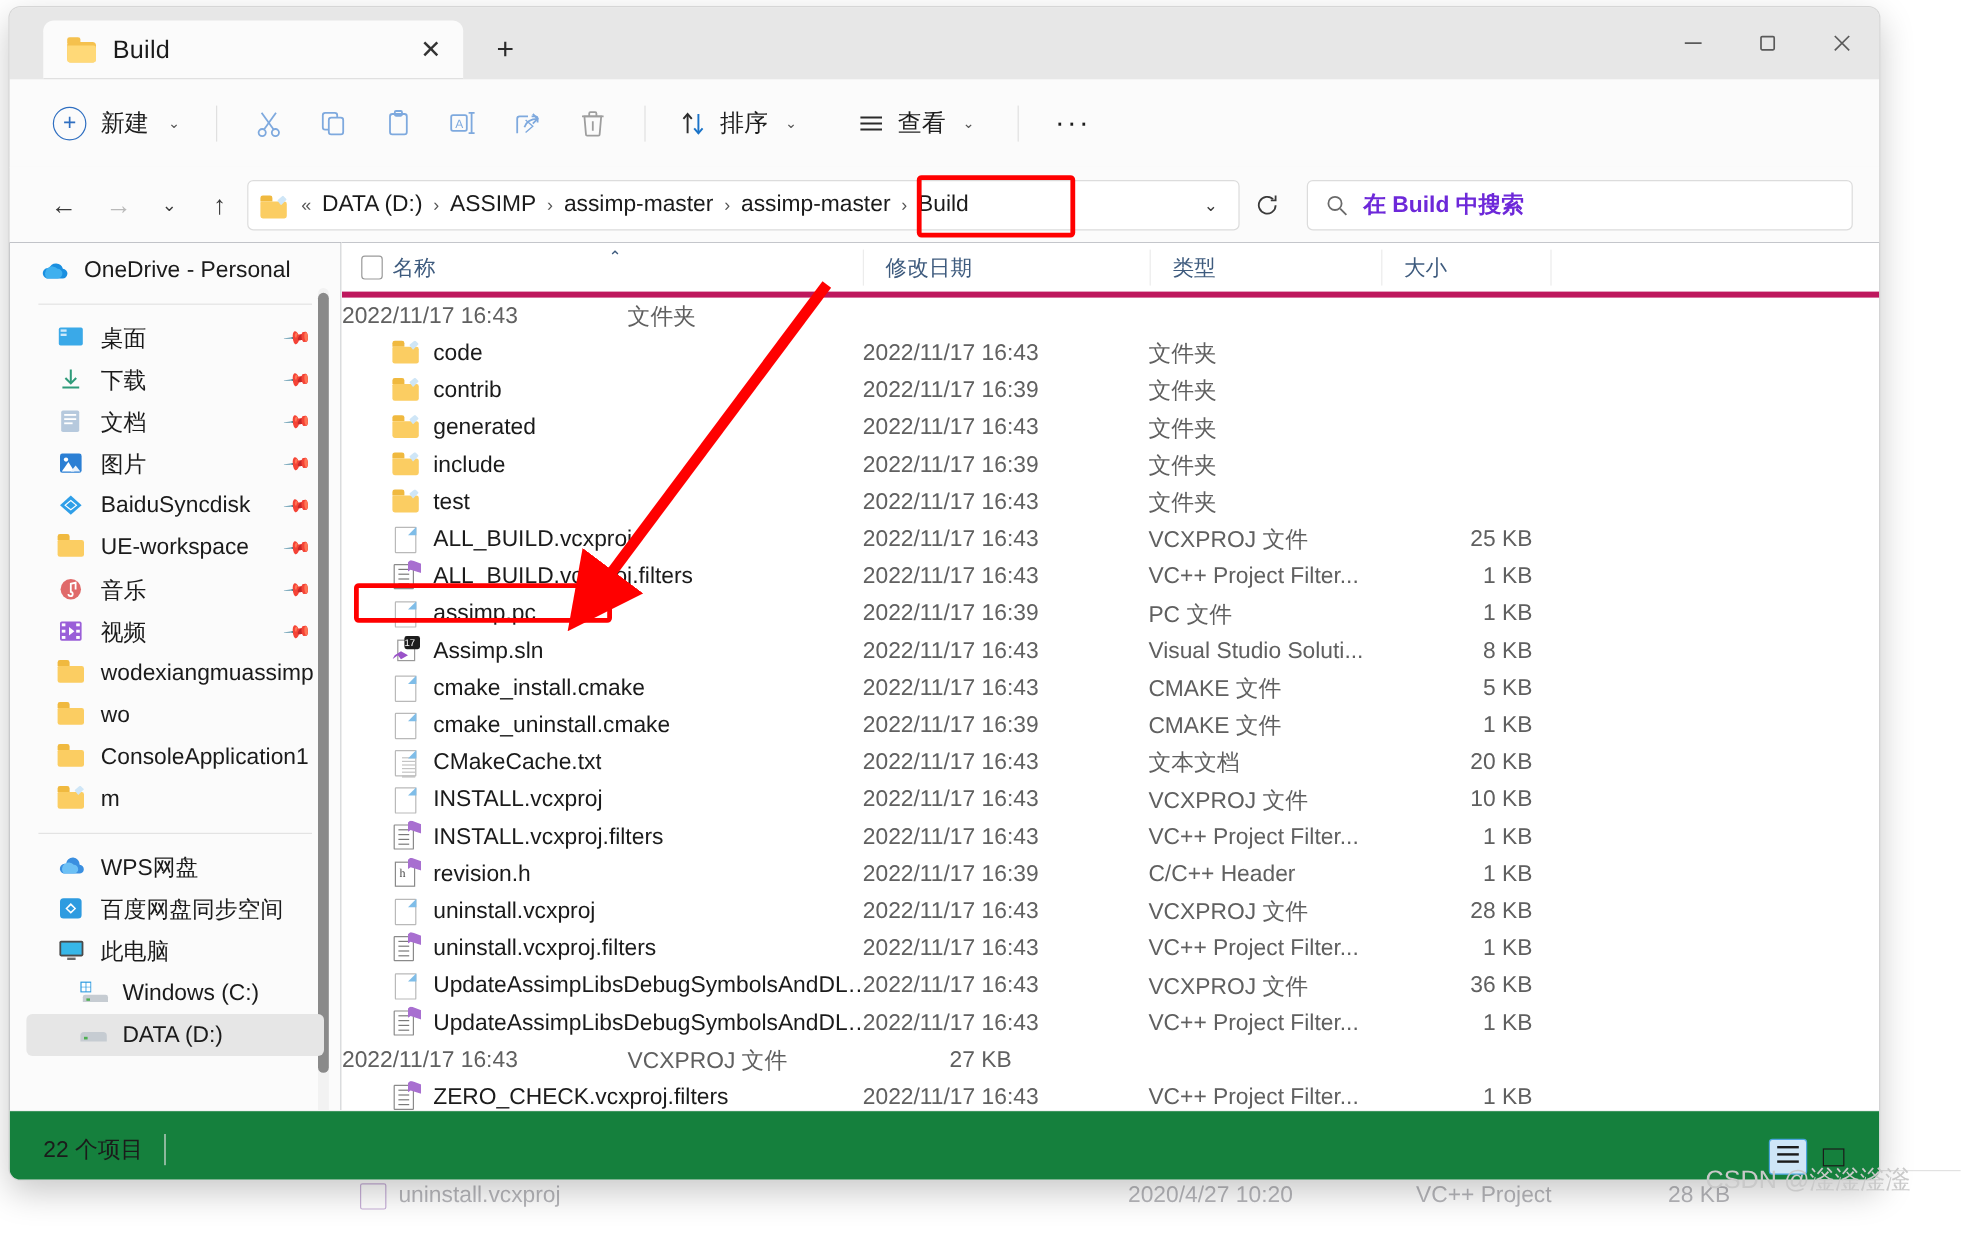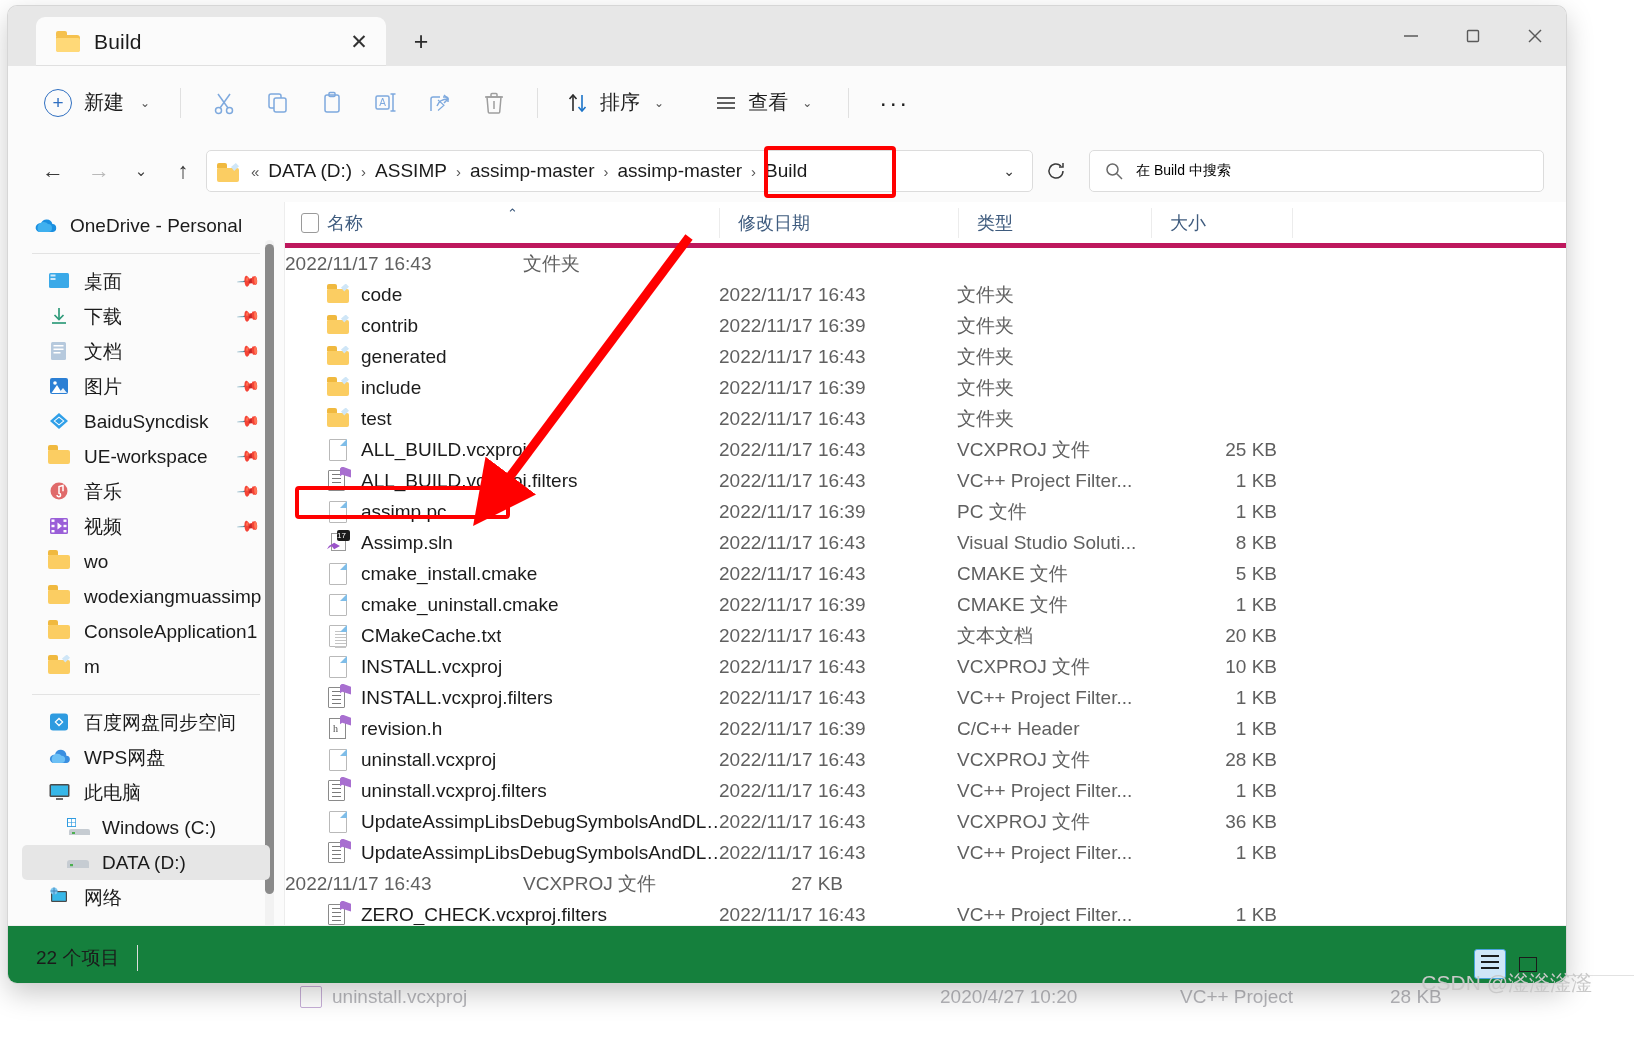--- a/index.html
+++ b/index.html
@@ -117,21 +117,21 @@
   .crumb { padding: 3px 7px; border-radius:3px; white-space:nowrap; }
   .crumb-sep { color:#555; font-size:15px; padding: 0 2px; }
   .crumb-highlight { position: relative; }
   .addr-chev { width:34px; text-align:center; color:#3a3a3a; font-size:14px;}
   .refresh { width:46px; height:44px; display:flex;align-items:center;justify-content:center; color:#3a3a3a;}
   .searchbox {
     flex:1; height:42px; margin-left: 10px; background:#ffffff;
     border:1px solid #dcdcdc; border-radius:5px;
     display:flex; align-items:center; padding-left:14px; gap:12px;
   }
-  .search-ph { font-size:14px; color:#000000; }
+  .search-ph { font-size:19px; color:#6d28d9;font-weight:bold; }
 
   
   .body { display:flex; height: 723px; background:#0f172a; }
 
   
   .sidebar {
     width: 276px; flex:none; position:relative;
     padding-top: 6px; overflow:hidden; background:#fbfbfb;
   }
   .side-scroll { position:absolute; right:10px; top:38px; width:9px; height:692px; background:#f2f2f2; border-radius:5px;}
@@ -530,31 +530,31 @@
           <span class="pin">📌</span>
         </div>
 
         <div class="side-item">
           <span class="sicon">
               <span class="folder-ic" style="top:2px">
                 <b></b>
                 <i></i>
               </span>
             </span>
-          <span class="side-label">wo</span>
+          <span class="side-label">wodexiangmuassimp</span>
         </div>
 
         <div class="side-item">
           <span class="sicon">
               <span class="folder-ic" style="top:2px">
                 <b></b>
                 <i></i>
               </span>
             </span>
-          <span class="side-label">wodexiangmuassimp</span>
+          <span class="side-label">wo</span>
         </div>
 
         <div class="side-item">
           <span class="sicon">
               <span class="folder-ic" style="top:2px">
                 <b></b>
                 <i></i>
               </span>
             </span>
           <span class="side-label">ConsoleApplication1</span>
@@ -568,37 +568,37 @@
                 <u></u>
               </span>
             </span>
           <span class="side-label">m</span>
         </div>
 
         <div class="side-div"></div>
 
         <div class="side-item">
           <span class="sicon">
+            <svg width="24" height="20" viewBox="0 0 24 20">
+                <path d="M5 16 h13 a3.6 3.6 0 0 0 .4 -7.3 A5.6 5.6 0 0 0 7 8 A4 4 0 0 0 5 16 Z" fill="#3a8fe0"></path>
+                <path d="M5 16 h8.5 a3.6 3.6 0 0 0 0 -7.3 A4 4 0 0 0 5 16 Z" fill="#6cc0f5"></path>
+              </svg>
+          </span>
+          <span class="side-label">WPS网盘</span>
+        </div>
+
+        <div class="side-item">
+          <span class="sicon">
             <svg width="22" height="20" viewBox="0 0 22 20">
                 <rect x="2" y="1.5" width="18" height="17" rx="3" fill="#2e9be0"></rect>
                 <path d="M11 5.5 L15.5 10 L11 14.5 L6.5 10 Z" fill="#fff"></path>
                 <path d="M11 7.5 L13.8 10 L11 12.5 L8.2 10 Z" fill="#2e9be0"></path>
               </svg>
           </span>
           <span class="side-label">百度网盘同步空间</span>
-        </div>
-
-        <div class="side-item">
-          <span class="sicon">
-            <svg width="24" height="20" viewBox="0 0 24 20">
-                <path d="M5 16 h13 a3.6 3.6 0 0 0 .4 -7.3 A5.6 5.6 0 0 0 7 8 A4 4 0 0 0 5 16 Z" fill="#3a8fe0"></path>
-                <path d="M5 16 h8.5 a3.6 3.6 0 0 0 0 -7.3 A4 4 0 0 0 5 16 Z" fill="#6cc0f5"></path>
-              </svg>
-          </span>
-          <span class="side-label">WPS网盘</span>
         </div>
 
         <div class="side-item">
           <span class="sicon">
             <svg width="23" height="20" viewBox="0 0 23 20">
                 <rect x="1.5" y="2" width="20" height="13" rx="1.5" fill="#4a4a4a"></rect>
                 <rect x="3" y="3.5" width="17" height="10" fill="#37b7e8"></rect>
                 <rect x="8" y="16" width="7" height="2" fill="#6a6a6a"></rect>
               </svg>
           </span>
@@ -623,31 +623,20 @@
         <div class="side-item selected" style="padding-left:44px">
           <span class="sicon">
             <svg width="26" height="20" viewBox="0 0 26 20">
               <path d="M4 8 h16 a3 3 0 0 1 3 3 v5 h-22 v-5 a3 3 0 0 1 3 -3 Z" fill="#c6ccd2"></path>
               <rect x="4" y="12" width="3" height="2.2" fill="#4caf50"></rect>
             </svg>
           </span>
           <span class="side-label">DATA (D:)</span>
         </div>
 
-        <div class="side-item">
-          <span class="sicon">
-            <svg width="23" height="20" viewBox="0 0 23 20">
-                <rect x="3" y="4" width="16" height="11" rx="1.2" fill="#4a4a4a"></rect>
-                <rect x="4.2" y="5.2" width="13.6" height="8.6" fill="#37b7e8"></rect>
-                <circle cx="6" cy="4" r="3.5" fill="#7fc9f0"></circle>
-                <path d="M2.5 4 h7 M6 .5 v7" stroke="#3a7fb5" stroke-width=".9"></path>
-              </svg>
-          </span>
-          <span class="side-label">网络</span>
-        </div>
       </div>
 
       <div class="filelist">
         <div class="colhead">
           <div class="col-check">
               <span class="chk"></span>
             </div>
           <div class="col-name">
             <span>名称</span>
           </div>

